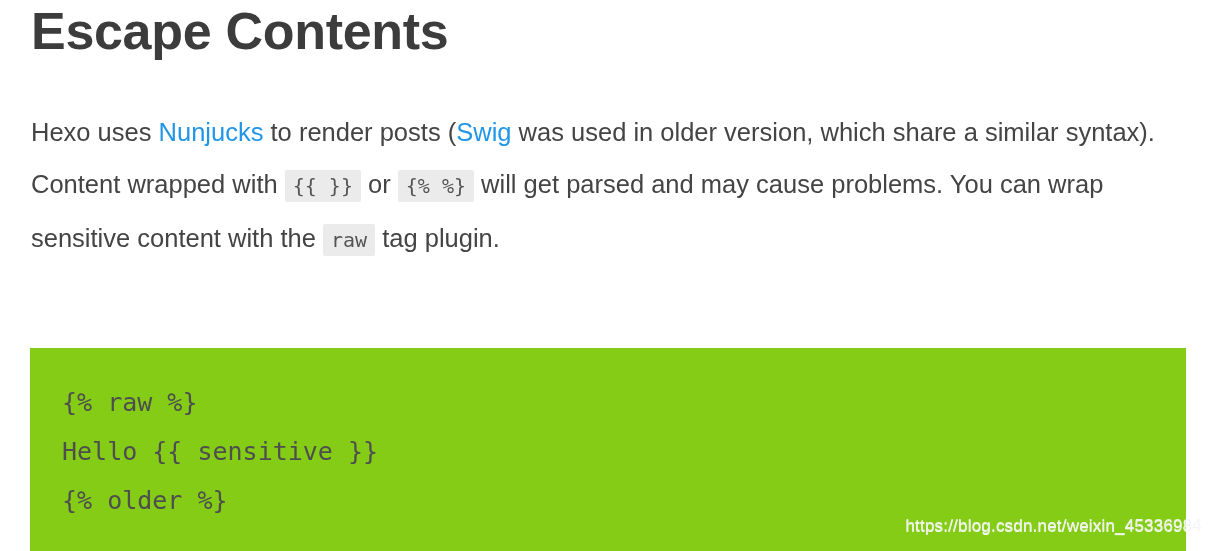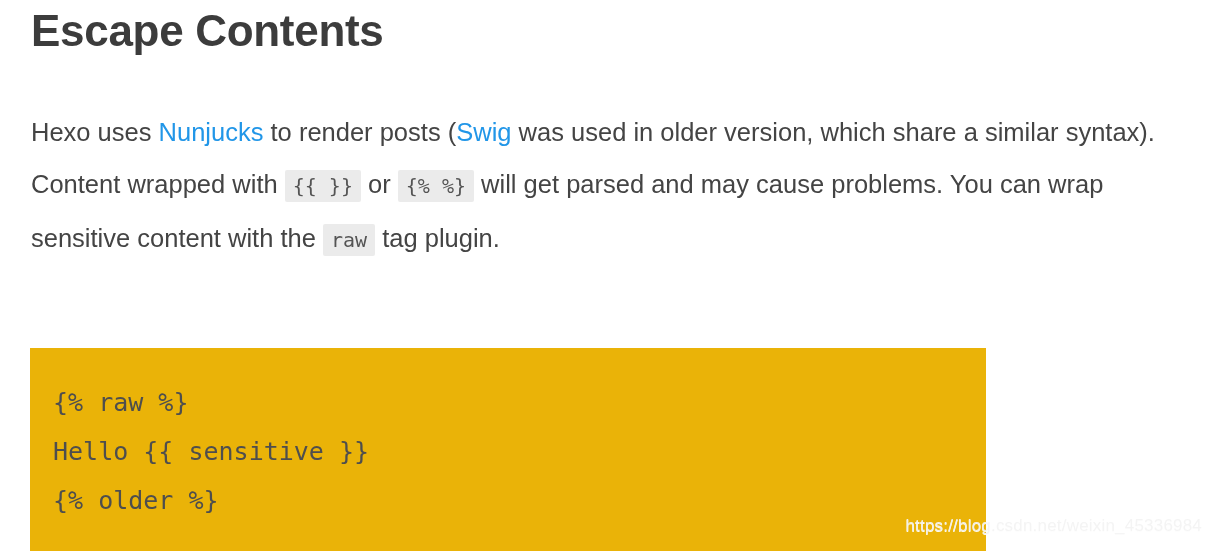--- a/index.html
+++ b/index.html
@@ -21,21 +21,21 @@
     background: #ffffff;
   }
   .doc {
     position: absolute;
     left: 31px;
     top: 0;
     width: 1150px;
   }
   h1.page-title {
     font-family: "Liberation Sans", sans-serif;
-    font-size: 44px;
+    font-size: 52px;
     line-height: 46px;
     font-weight: bold;
     color: #3c3c3c;
     margin: 0;
     padding: 8px 0 0 0;
     letter-spacing: -0.3px;
   }
   p.body-paragraph {
     font-family: "Liberation Sans", sans-serif;
     font-size: 25.5px;
@@ -58,25 +58,25 @@
     background: #ebebeb;
     color: #545454;
     padding: 4px 8px;
     border-radius: 2px;
     white-space: pre;
   }
   .code-block {
     position: absolute;
     left: 30px;
     top: 348px;
-    width: 956px;
+    width: 1156px;
     height: 203px;
-    background: #eab308;
+    background: #84cc16;
     box-sizing: border-box;
-    padding: 30px 0 0 23px;
+    padding: 30px 0 0 32px;
     overflow: hidden;
   }
   .code-block pre {
     margin: 0;
     font-family: "DejaVu Sans Mono", "Liberation Mono", monospace;
     font-size: 25px;
     line-height: 49px;
     color: #4e4e4e;
     white-space: pre;
   }

